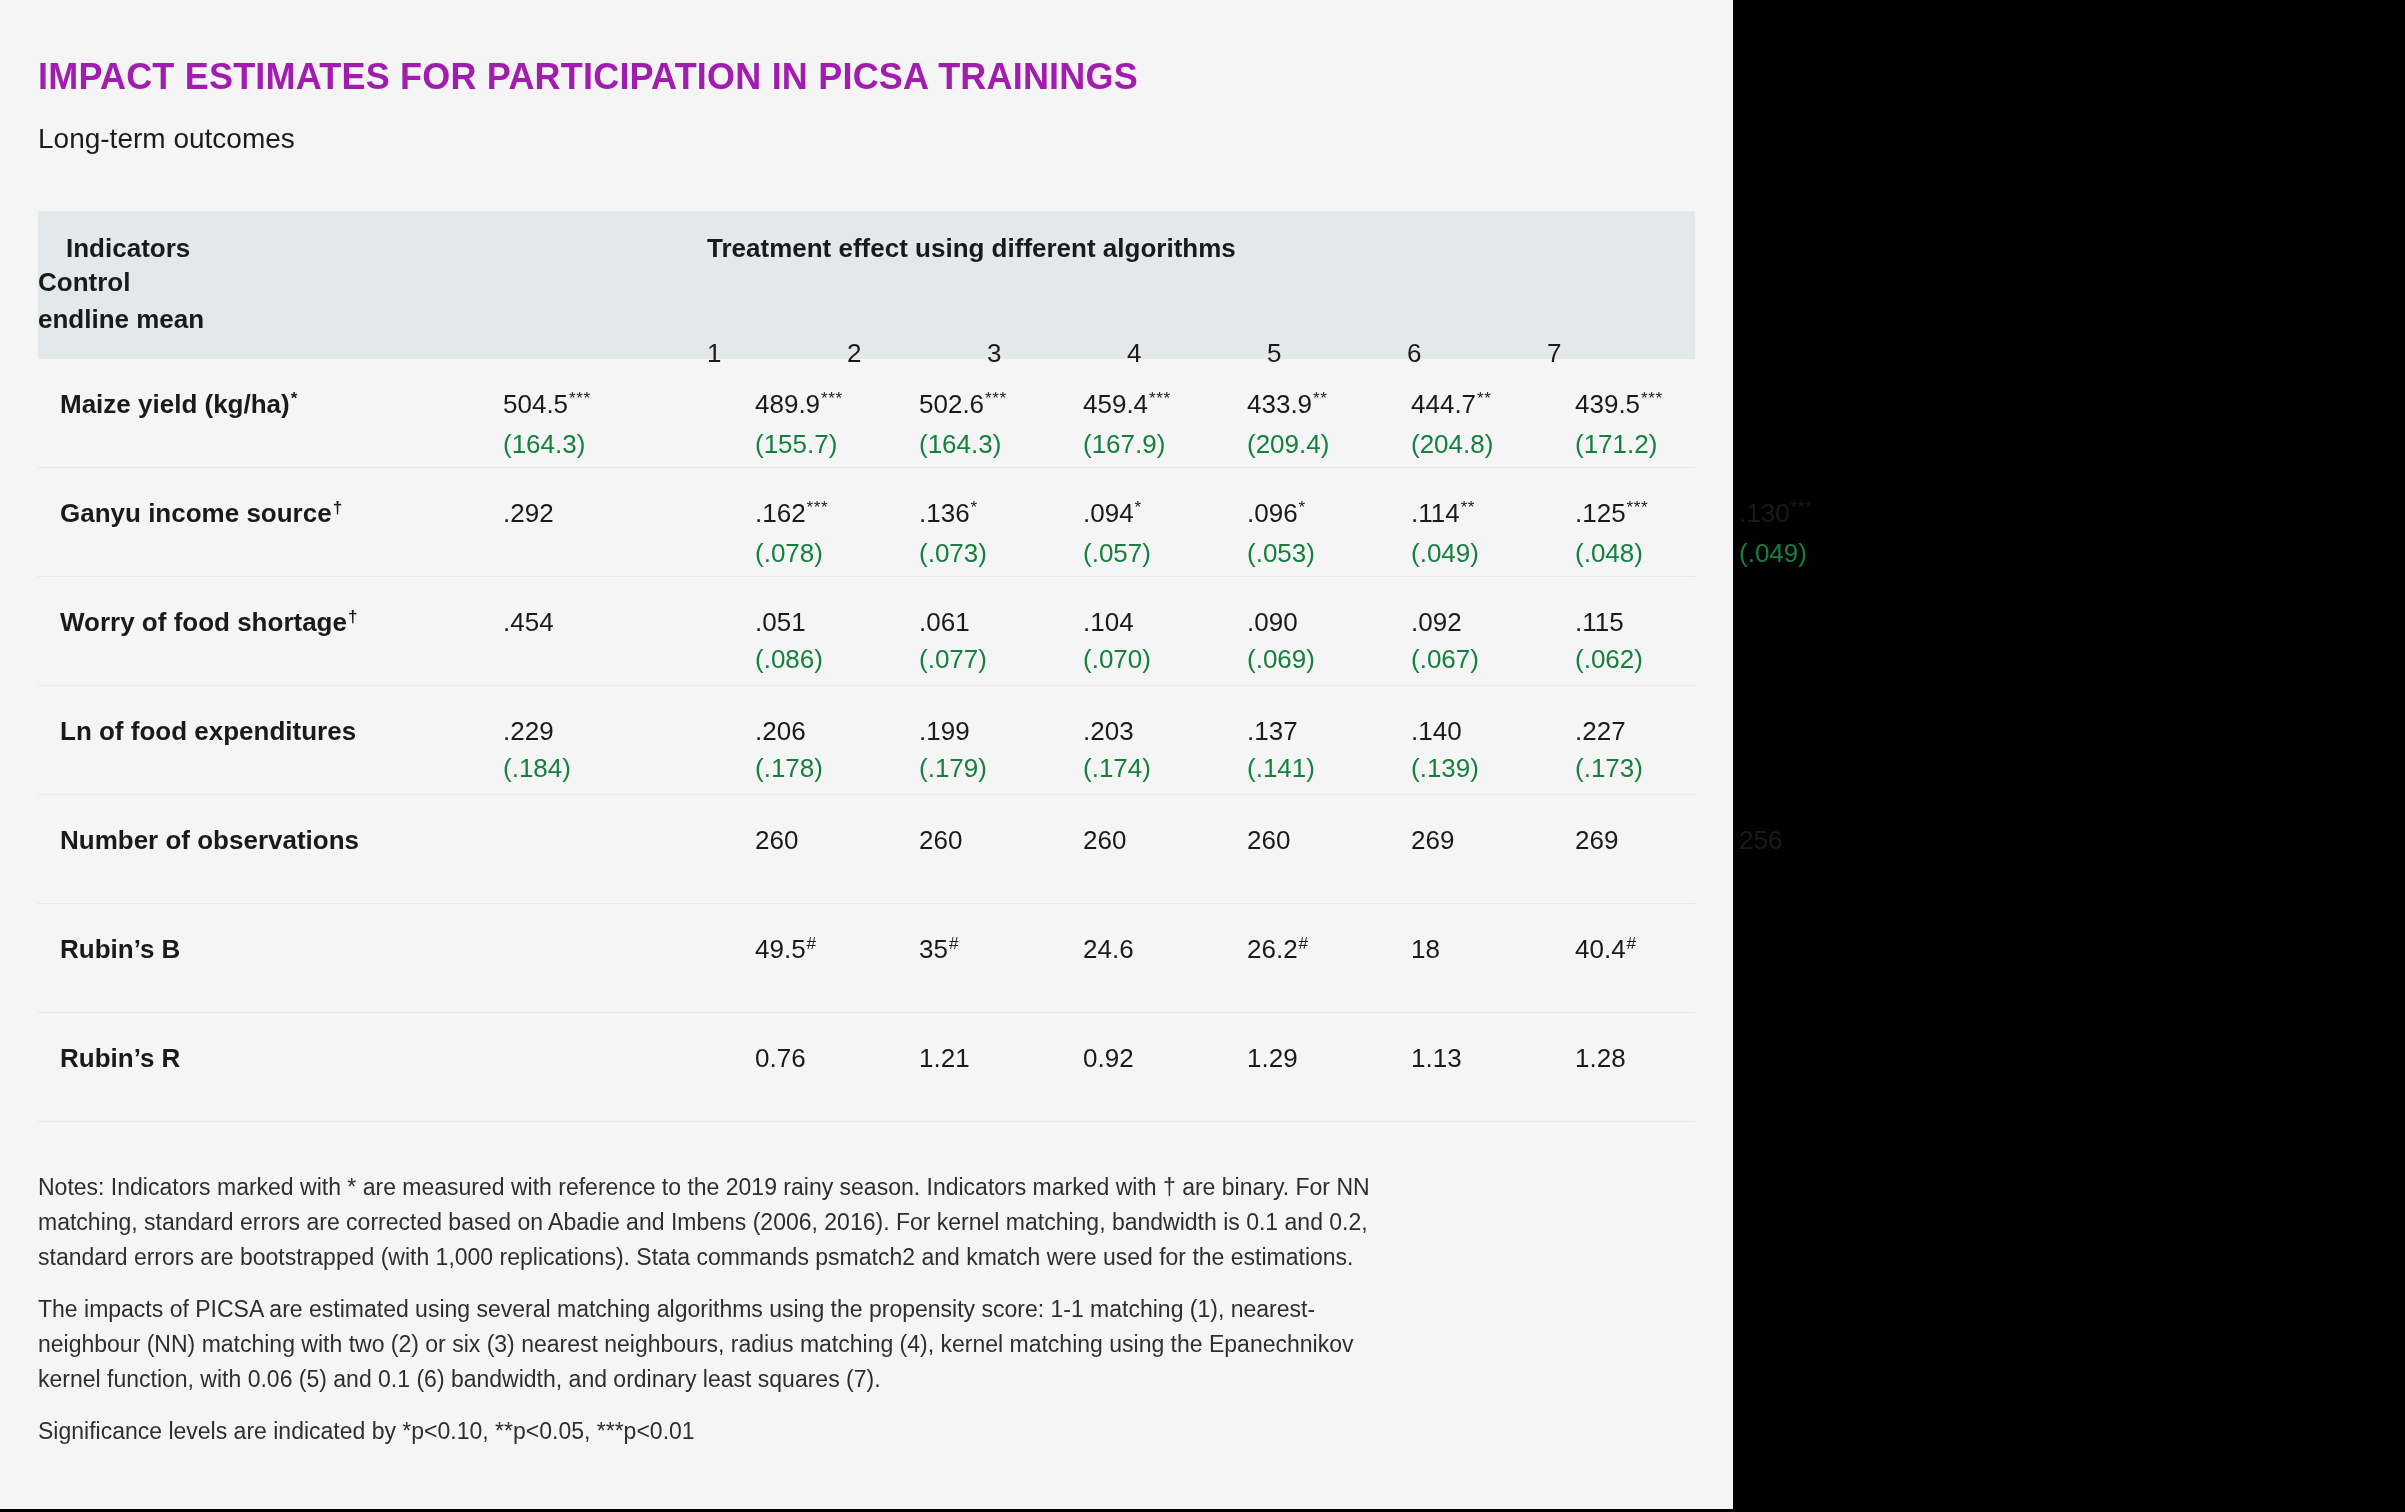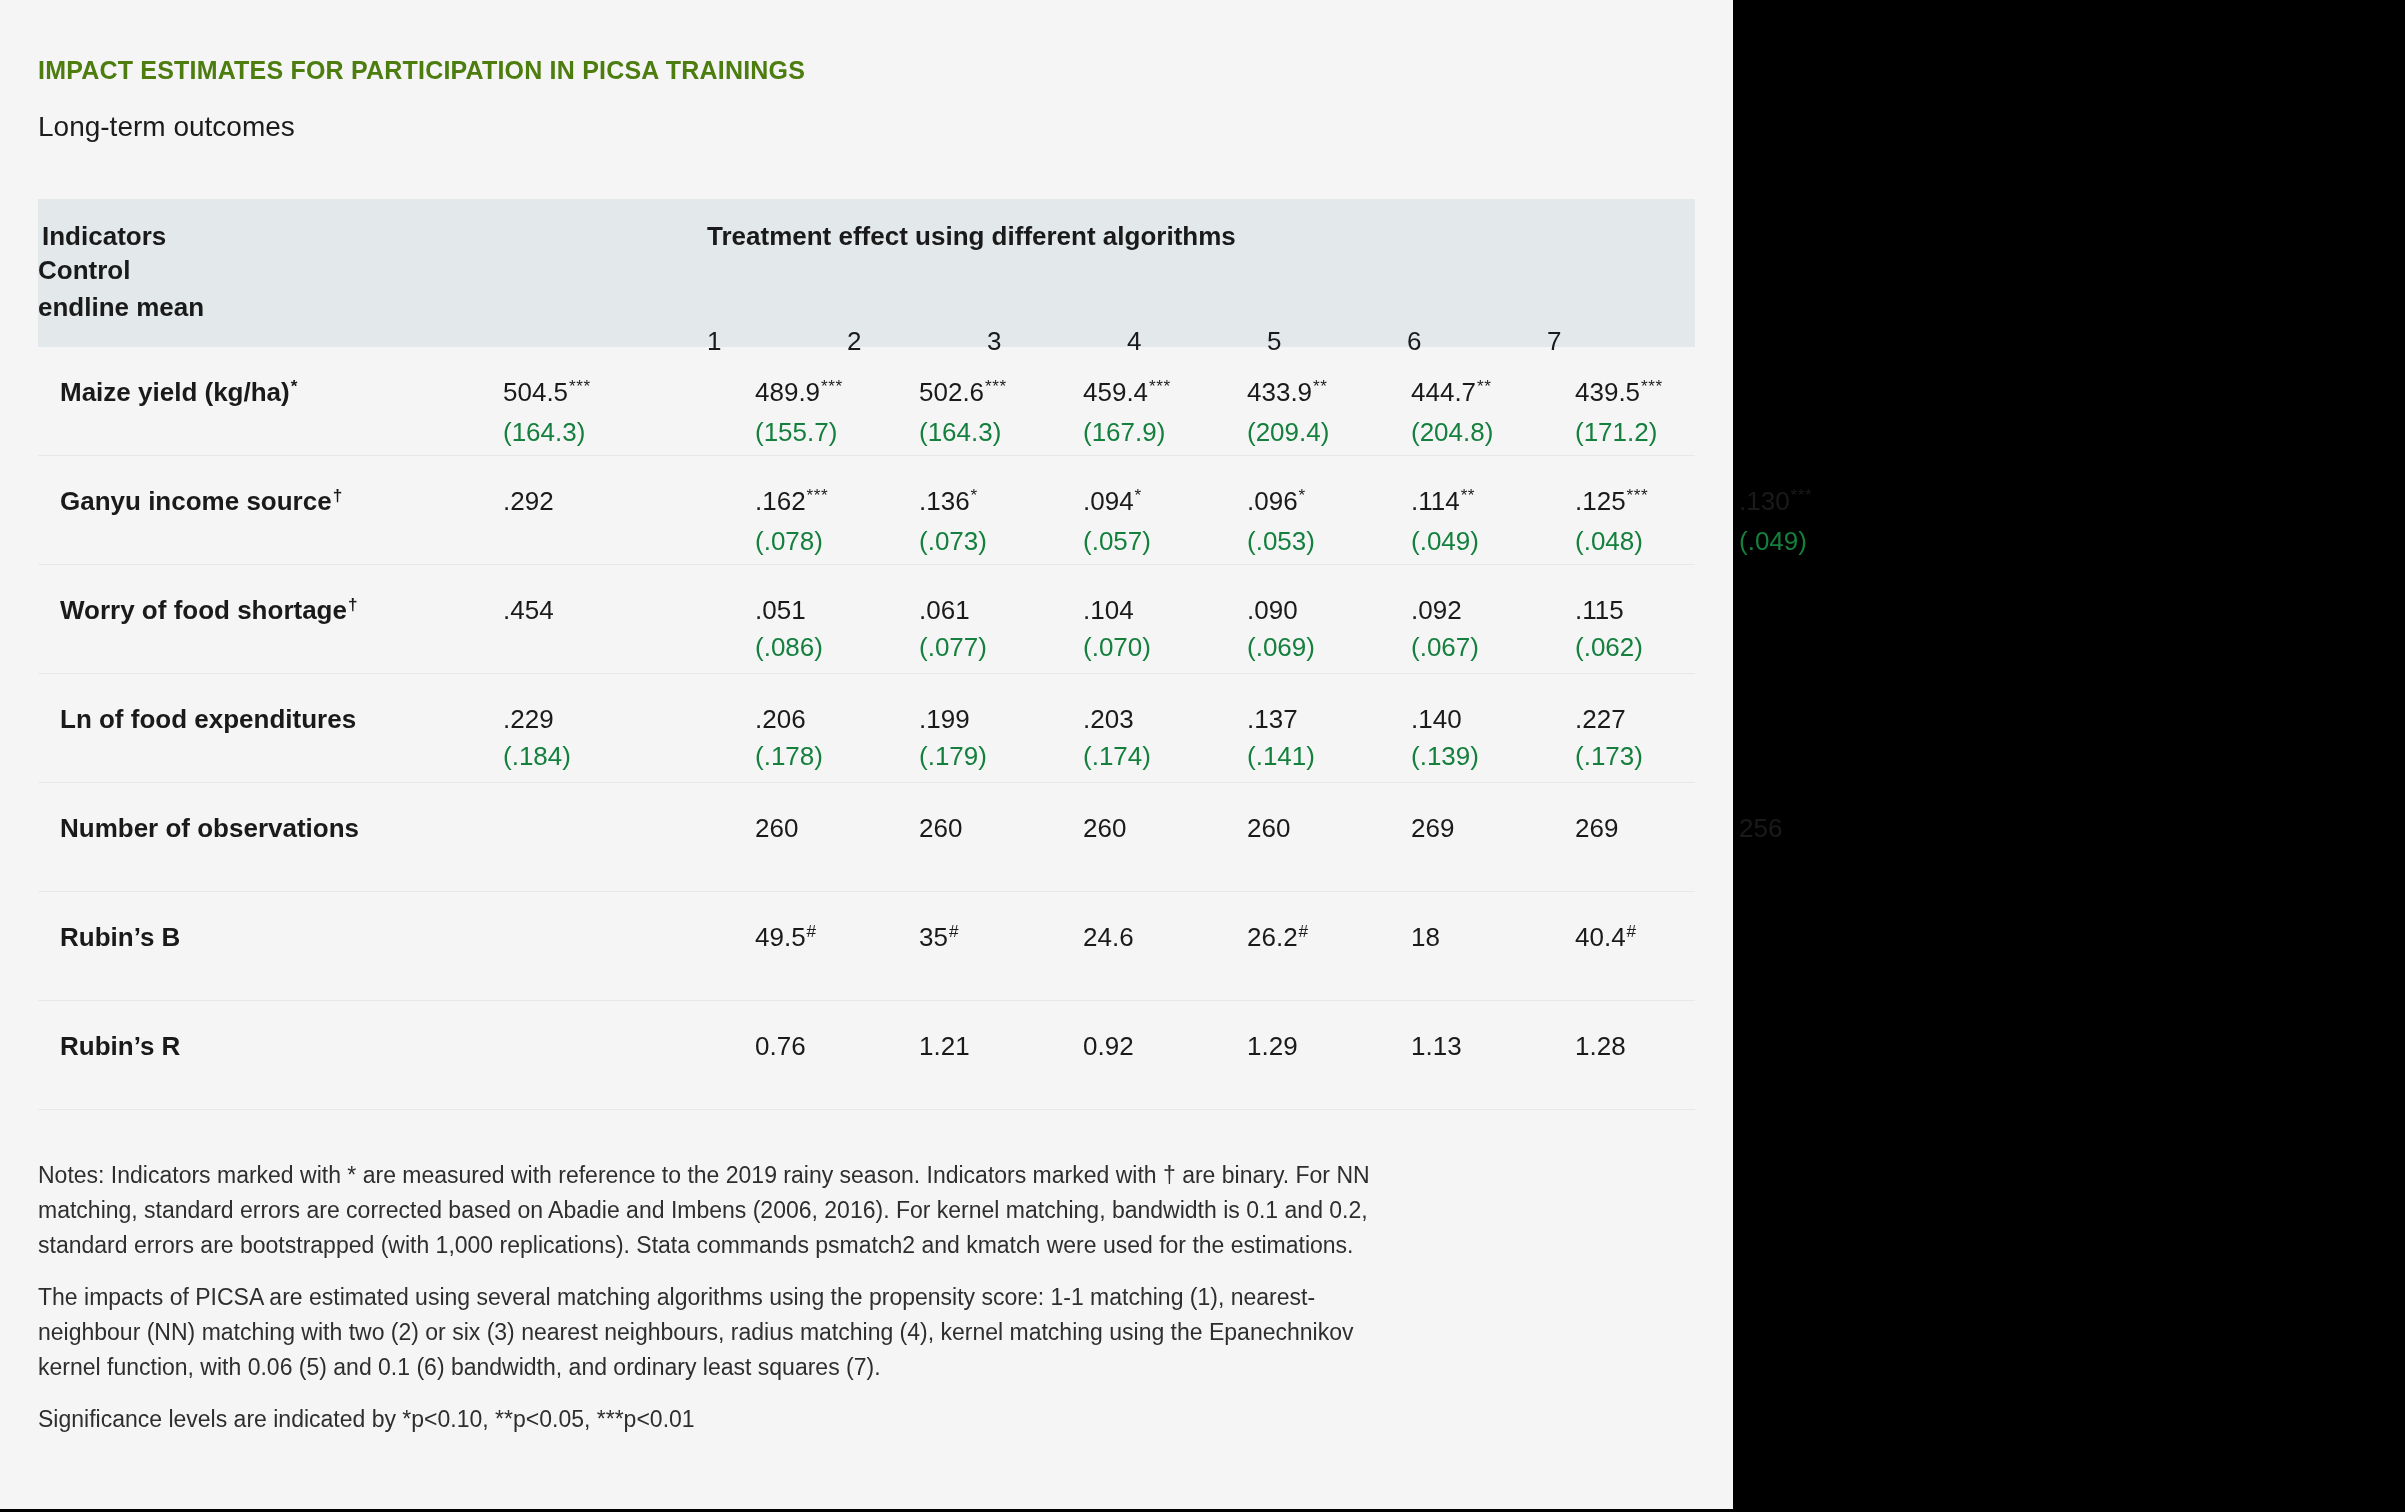--- a/index.html
+++ b/index.html
@@ -1,29 +1,29 @@
 <!DOCTYPE html>
 <html><head>
 <meta charset="utf-8">
 <style>
   html,body{margin:0;padding:0;background:#000;}
   .stage{position:relative;width:2406px;height:1513px;background:#000;overflow:hidden;
          font-family:"Liberation Sans",sans-serif;}
   .page{position:absolute;left:0;top:0;width:1733px;height:1509px;background:#f5f5f6;
         box-sizing:border-box;padding:57px 38px 0 38px;color:#1a1a1a;}
-  h1.title{margin:0;font-size:25px;line-height:1.1;font-weight:700;letter-spacing:0.2px;color:#4d7c0f;}
+  h1.title{margin:0;font-size:36px;line-height:1.1;font-weight:700;letter-spacing:0.2px;color:#a21caf;}
   h2.subtitle{margin:26px 0 0 0;font-size:28px;line-height:1.15;font-weight:400;color:#1c1c1c;}
 
   .dw-table{width:1657px;margin-top:56px;font-size:26px;}
   .thead{background:#e3e8ea;height:148px;box-sizing:border-box;
          display:flex;flex-direction:column;justify-content:space-between;
          padding:22px 0 18px 0;}
   .h-top,.h-nums,.t-row{display:grid;grid-template-columns:441px 228px repeat(7,140px);}
   .hc{box-sizing:border-box;}
-  .col-ind{padding-left:4px;}
+  .col-ind{padding-left:28px;}
   .hc.bold{font-weight:700;}
   .pre{white-space:pre-line;line-height:37px;}
   .h-top .col-grp{grid-column:3 / -1;font-weight:700;}
   .h-nums .num{font-weight:400;}
 
   .t-row{min-height:109px;box-sizing:border-box;border-bottom:1px solid #e8e8e8;gap:24px;}
   .cell{box-sizing:border-box;padding-top:27px;line-height:37px;}
   .cell.ind{font-weight:700;padding-left:22px;padding-right:14px;}
   .cell.ctl,.cell.val{font-weight:400;}
   .cell .se{color:#15803d;}

